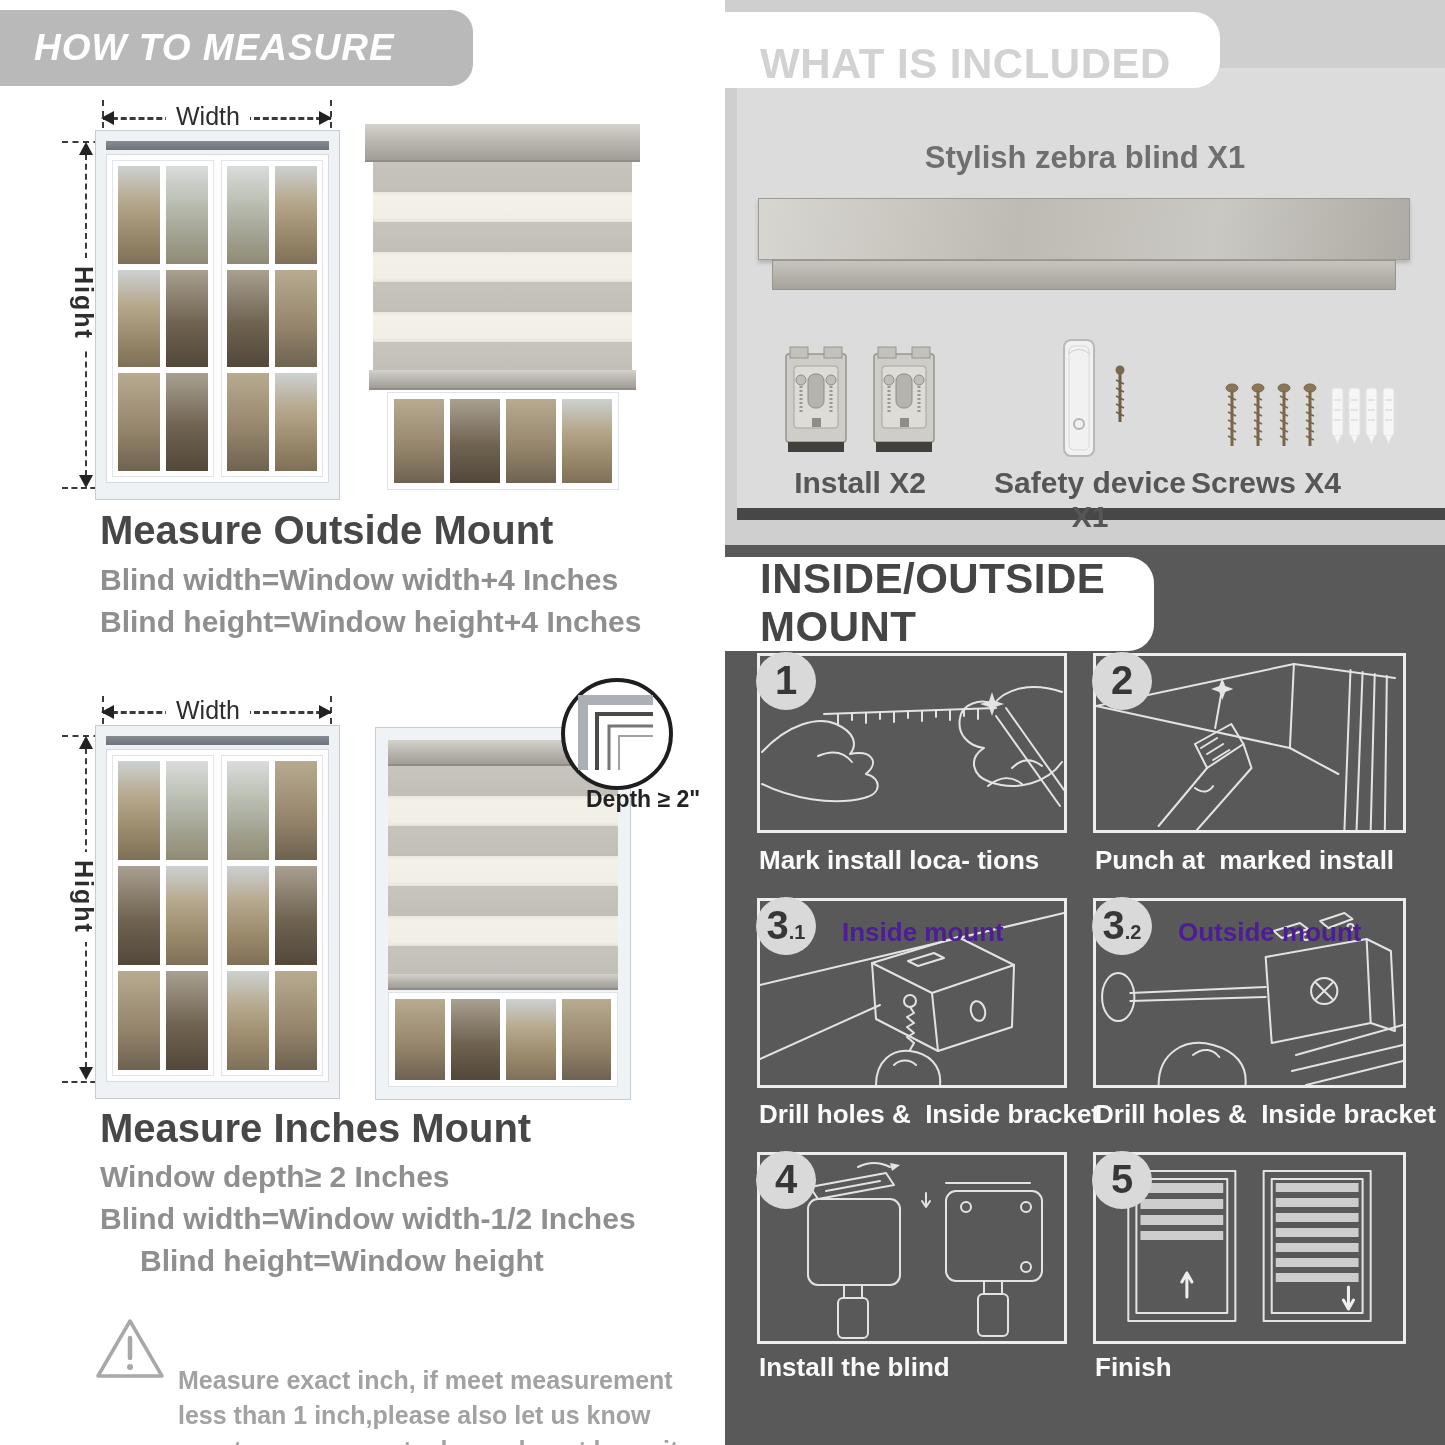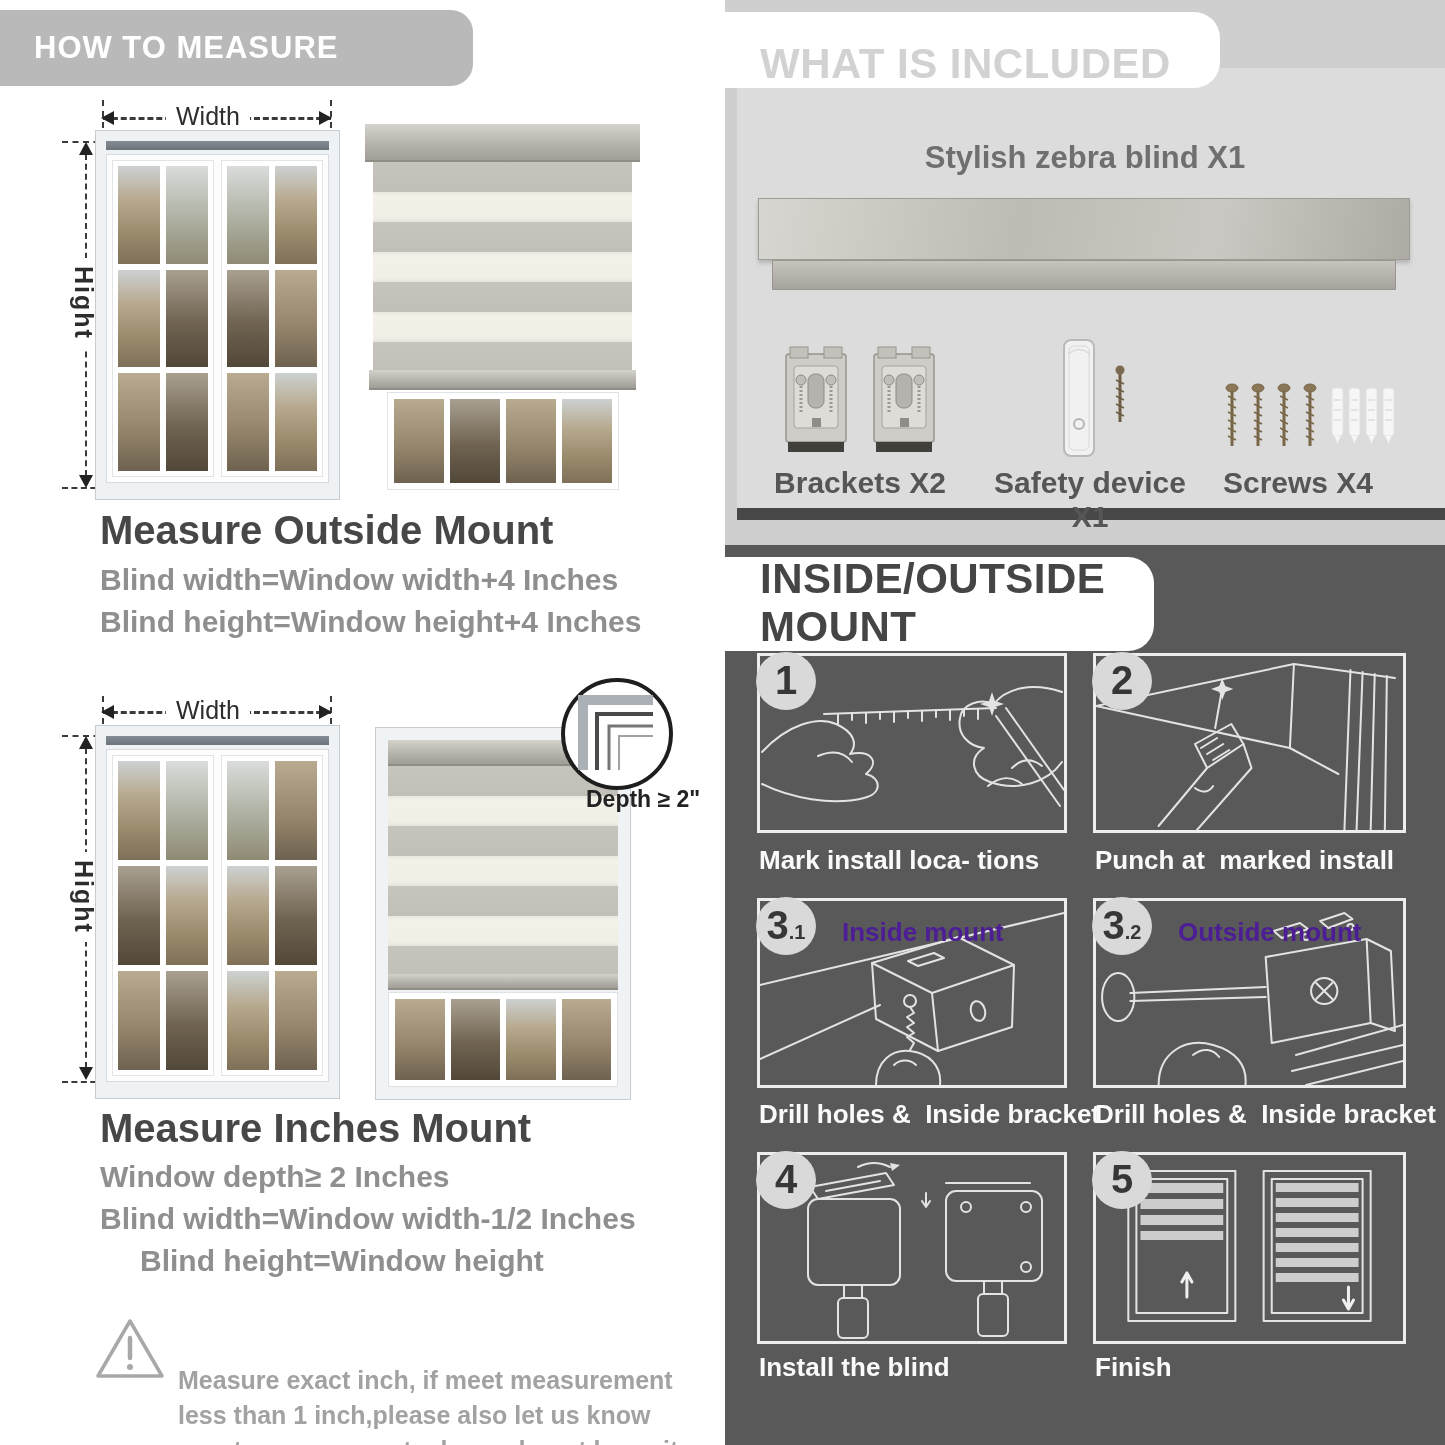--- a/index.html
+++ b/index.html
@@ -1,22 +1,22 @@
 <!DOCTYPE html>
 <html><head>
 <meta charset="utf-8">
 <style>
   html,body{margin:0;padding:0;background:#ffffff;}
   #canvas{position:relative;width:1445px;height:1445px;background:#ffffff;
           font-family:"Liberation Sans",sans-serif;overflow:hidden;}
   .abs{position:absolute;}
   
   .banner-left{background:#b9b9b9;border-radius:0 22px 22px 0;color:#fff;
-    font-weight:bold;font-size:31px;letter-spacing:1px;box-sizing:border-box;
-    padding-left:34px;display:flex;align-items:center;}
+    font-weight:bold;font-size:37px;letter-spacing:1px;box-sizing:border-box;
+    padding-left:34px;display:flex;align-items:center;font-style:italic;}
   .banner-white{background:#ffffff;border-radius:0 26px 26px 0;font-weight:bold;
     font-size:42px;letter-spacing:.5px;box-sizing:border-box;padding-left:38px;
     display:flex;align-items:flex-end;}
   
   .window{background:#eff2f5;border:1px solid #c7ccd2;box-sizing:border-box;
     padding:10px 10px 16px 10px;display:flex;flex-direction:column;}
   .win-top{height:9px;background:linear-gradient(#868c93,#6d737a);margin-bottom:4px;flex:none;}
   .leaves{flex:1;display:flex;gap:7px;background:#fdfdfd;padding:5px;border:1px solid #d7dbdf;}
   .leaf{flex:1;display:grid;grid-template-columns:1fr 1fr;grid-template-rows:1fr 1fr 1fr;
     gap:6px;background:#fff;padding:5px;border:1px solid #e1e5e8;}
@@ -297,23 +297,23 @@
           </g>
         <g transform="translate(159,6)">
             <rect x="0" y="0" width="11" height="48" rx="3"></rect>
             <path d="M2,12 h7 M2,22 h7 M2,32 h7" stroke="#d0d0d0" fill="none"></path>
             <path d="M2,48 l3.5,8 3.5,-8" stroke="#e2e2e2"></path>
           </g>
       </g>
     </svg>
   </div>
 
-  <div class="abs comp-label" style="left:765px;top:466px;width:190px;">Brackets X2</div>
+  <div class="abs comp-label" style="left:765px;top:466px;width:190px;">Install X2</div>
   <div class="abs comp-label" style="left:972px;top:466px;width:236px;">Safety device X1</div>
-  <div class="abs comp-label" style="left:1200px;top:466px;width:196px;">Screws X4</div>
+  <div class="abs comp-label" style="left:1168px;top:466px;width:196px;">Screws X4</div>
 
   <div class="abs mount-bg" style="left:725px;top:545px;width:720px;height:900px;"></div>
   <div class="abs banner-white" style="left:722px;top:557px;width:432px;height:94px;color:#454545;">
     <span>INSIDE/OUTSIDE MOUNT</span>
   </div>
 
   <div class="step-panel" style="left:757px;top:653px;width:310px;height:180px;">
     <div class="badge">
       <span class="bnum">1</span>
         <span class="bsub"></span>

